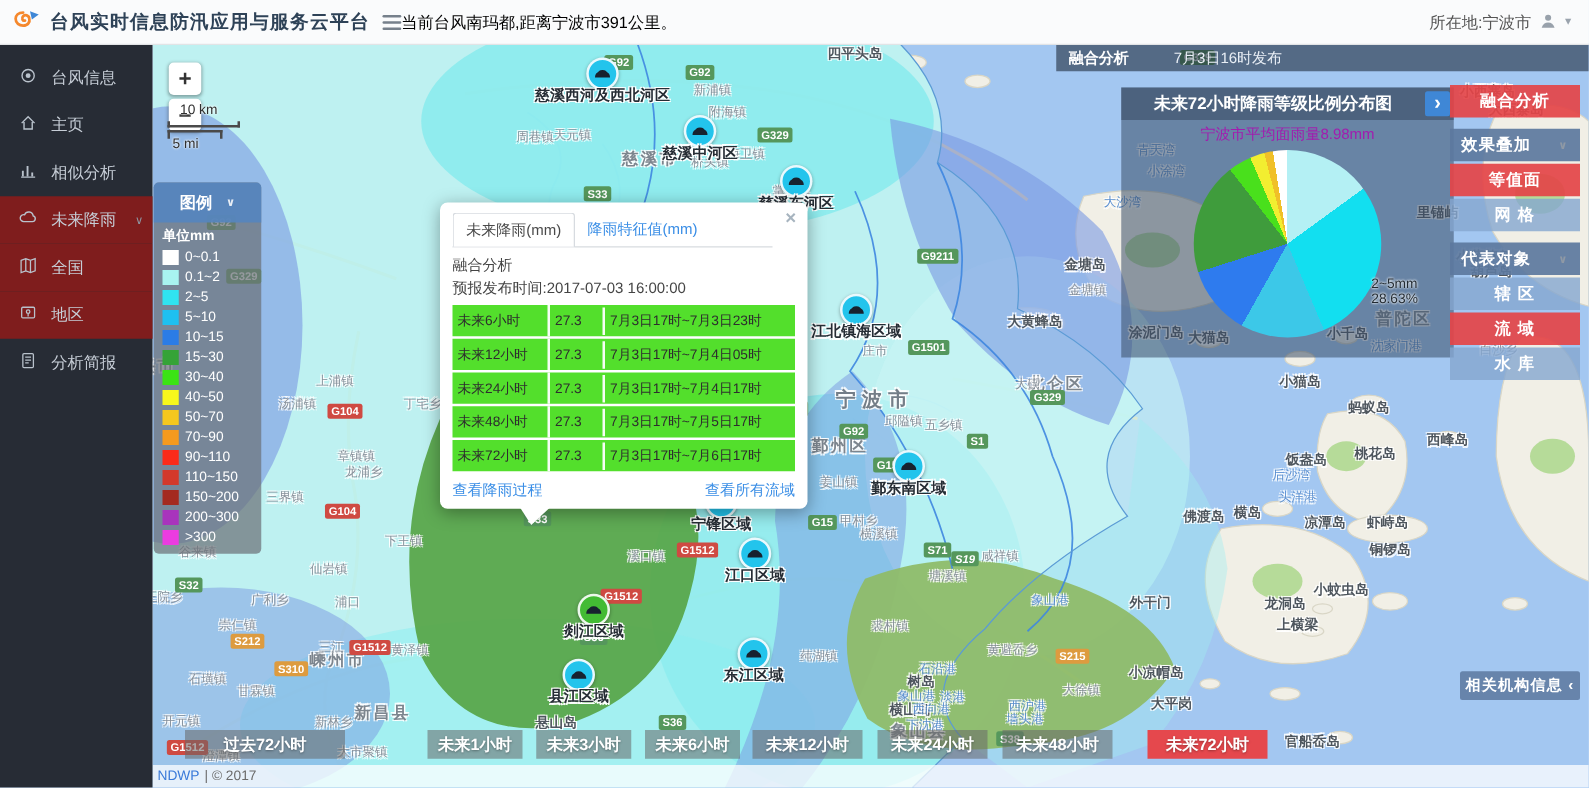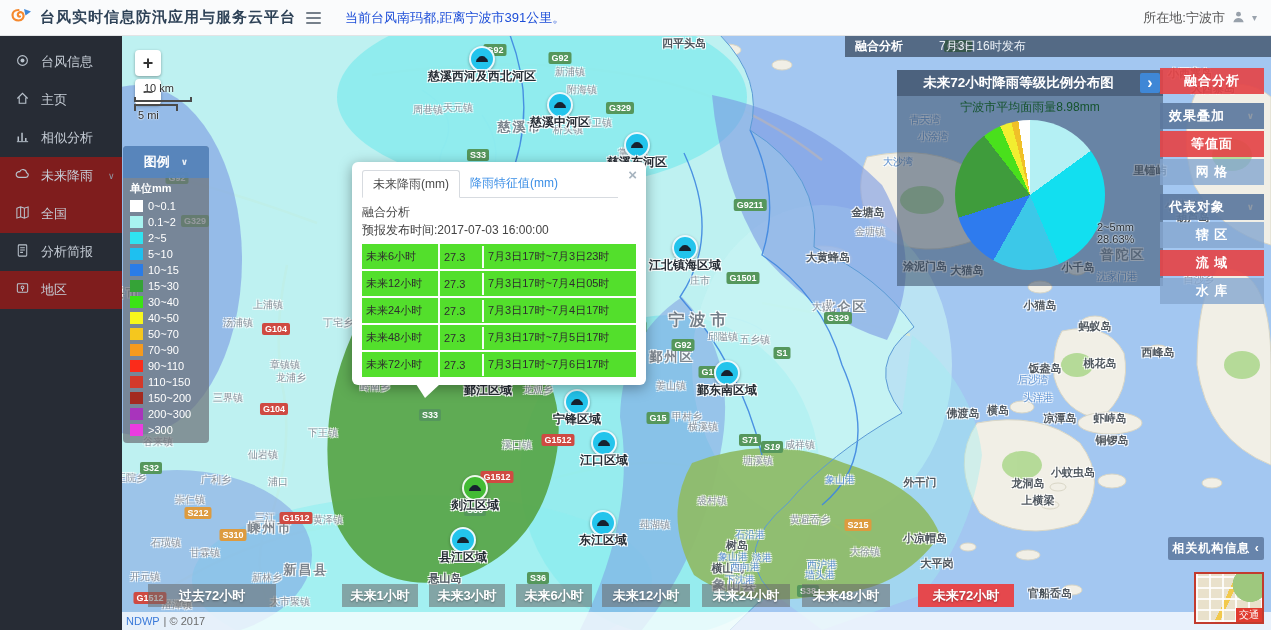--- a/index.html
+++ b/index.html
@@ -5,21 +5,21 @@
   html,body{margin:0;padding:0}
   body{width:1271px;height:630px;overflow:hidden;position:relative;background:#fff;
        font-family:"Liberation Sans","DejaVu Sans",sans-serif}
   
   #header{position:absolute;top:0;left:0;right:0;height:35px;background:#fafbfc;
           border-bottom:1px solid #e2e4e6;display:flex;align-items:center;z-index:60}
   #logo{margin:0 8px 0 10px;flex:0 0 auto}
   #appTitle{font-size:15px;font-weight:bold;color:#2e4257;letter-spacing:1px}
   #burger{margin-left:10px;display:flex;flex-direction:column;gap:3px;cursor:pointer}
   #burger span{width:15px;height:2px;background:#76808b;border-radius:1px}
-  #statusText{margin-left:24px;font-size:13px;color:#1d4ed8}
+  #statusText{font-size:13px;color:#000000}
   #locBox{margin-left:auto;margin-right:14px;display:flex;align-items:center;gap:6px;
           font-size:13px;color:#555}
   #locCaret{color:#9aa3ad;font-size:10px}
   
   #sidebar{position:absolute;top:35px;left:0;width:122px;bottom:0;background:#272c35;z-index:55;padding-top:8px}
   .side-item{height:38px;display:flex;align-items:center;padding-left:15px;gap:11px;
              color:#c6cdd6;font-size:13px;cursor:pointer;white-space:nowrap}
   .side-item.grouped{background:#7f1d1d}
   .side-caret{font-size:9px;color:#8f99a5;margin-left:4px}
   
@@ -69,21 +69,21 @@
             color:#fff;display:flex;align-items:center;font-size:12px;z-index:12}
   #topstrip .mode{font-weight:bold;margin:0 16px 0 10px}
   #topstrip .pub{margin-left:20px;color:#e8eef5}
   
   #piePanel{position:absolute;left:775px;top:35px;width:266px;height:216px;
             background:rgba(56,76,102,.55);z-index:12}
   #ppTitleRow{height:26px;background:rgba(42,58,80,.45);display:flex;align-items:center}
   #ppTitle{flex:1;text-align:center;color:#fff;font-size:13.5px;font-weight:bold}
   #ppExpand{width:20px;height:20px;background:#3f87d6;color:#fff;border-radius:2px;margin-right:3px;
             display:flex;align-items:center;justify-content:center;font-weight:bold;cursor:pointer}
-  #ppSub{text-align:center;color:#14532d;font-size:12px;margin-top:3px}
+  #ppSub{text-align:center;color:#a21caf;font-size:12px;margin-top:3px}
   #pie{position:absolute;left:58px;top:50px;width:150px;height:150px;border-radius:50%}
   #pieTip{position:absolute;left:975px;top:186px;z-index:13;font-size:11px;line-height:12px;color:#222b33;
           text-shadow:0 0 2px #fff,0 0 2px #fff;pointer-events:none}
   
   #rightctl{position:absolute;left:1038px;top:33px;width:104px;z-index:14}
   .rc-red,.rc-head,.rc-item{height:26px;display:flex;align-items:center;justify-content:center;
         color:#fff;font-size:13px;font-weight:bold;cursor:pointer;margin-bottom:2px;letter-spacing:1px}
   .rc-red{background:rgba(228,68,72,.92)}
   .rc-head{background:rgba(92,120,158,.92);justify-content:space-between;padding:0 9px}
   .rc-item{background:rgba(133,166,207,.8)}
@@ -184,34 +184,34 @@
         </svg></span>
       <span>未来降雨</span>
       <span class="side-caret">∨</span>
     </div>
     <div class="side-item grouped">
       <span><svg width="15" height="15" viewBox="0 0 16 16">
           <path d="M2 3.5 6 2l4 1.5L14 2v10.5L10 14l-4-1.5L2 14ZM6 2v10.5M10 3.5V14" stroke="#b9c2cc" fill="none" stroke-width="1.1"></path>
         </svg></span>
       <span>全国</span>
     </div>
-    <div class="side-item">
-      <span><svg width="15" height="15" viewBox="0 0 16 16">
-          <rect x="3.5" y="2" width="9" height="12" rx="1" stroke="#b9c2cc" fill="none" stroke-width="1.1"></rect>
-          <path d="M5.5 5h5M5.5 7.5h5M5.5 10h3" stroke="#b9c2cc" stroke-width="1.1"></path>
-        </svg></span>
-      <span>分析简报</span>
-    </div>
     <div class="side-item grouped">
       <span><svg width="15" height="15" viewBox="0 0 16 16">
           <rect x="2.5" y="3" width="11" height="9" rx="1" stroke="#b9c2cc" fill="none" stroke-width="1.1"></rect>
           <circle cx="8" cy="6.8" r="1.5" stroke="#b9c2cc" fill="none" stroke-width="1.1"></circle>
           <path d="M8 8.4V10.8" stroke="#b9c2cc" stroke-width="1.1"></path>
         </svg></span>
       <span>地区</span>
+    </div>
+    <div class="side-item">
+      <span><svg width="15" height="15" viewBox="0 0 16 16">
+          <rect x="3.5" y="2" width="9" height="12" rx="1" stroke="#b9c2cc" fill="none" stroke-width="1.1"></rect>
+          <path d="M5.5 5h5M5.5 7.5h5M5.5 10h3" stroke="#b9c2cc" stroke-width="1.1"></path>
+        </svg></span>
+      <span>分析简报</span>
     </div>
   </div>
 
 <div id="map">
   <svg id="basemap" width="1149" height="595" viewBox="0 0 1149 595">
     <rect width="1149" height="595" fill="#a3c7f1"></rect>
 
     <g fill="#f1efe6" stroke="#d9d6c6" stroke-width="1">
       <path d="M745 122 Q810 108 856 138 Q882 172 856 204 Q800 226 756 200 Q728 162 745 122 Z"></path>
       <ellipse cx="700" cy="224" rx="30" ry="13"></ellipse>
@@ -634,36 +634,37 @@
           <span>未来48小时</span>
           <span>27.3</span>
           <span>7月3日17时~7月5日17时</span>
         </div>
         <div class="prow">
           <span>未来72小时</span>
           <span>27.3</span>
           <span>7月3日17时~7月6日17时</span>
         </div>
       </div>
+    <div id="plinks">
+      <span>查看降雨过程</span>
+      <span>查看所有流域</span>
+    </div>
     <div id="parrow"></div>
   </div>
 
   <div id="timeRow">
       <div class="tbtn" style="left: 26px; width: 128px;">过去72小时</div>
       <div class="tbtn" style="left: 220px; width: 76px;">未来1小时</div>
       <div class="tbtn" style="left: 307px; width: 76px;">未来3小时</div>
       <div class="tbtn" style="left: 394px; width: 76px;">未来6小时</div>
       <div class="tbtn" style="left: 480px; width: 88px;">未来12小时</div>
       <div class="tbtn" style="left: 580px; width: 88px;">未来24小时</div>
       <div class="tbtn" style="left: 680px; width: 88px;">未来48小时</div>
       <div class="tbtn active" style="left: 796px; width: 96px;">未来72小时</div>
     </div>
 
   <div id="related">相关机构信息 ‹</div>
-  <div id="mini">
-    <span id="miniBadge">交通</span>
-  </div>
 
   <div id="attr">
     <span id="attrBrand">NDWP</span>
     <span id="attrCopy">| © 2017</span>
   </div>
 </div>
 
 </body></html>

